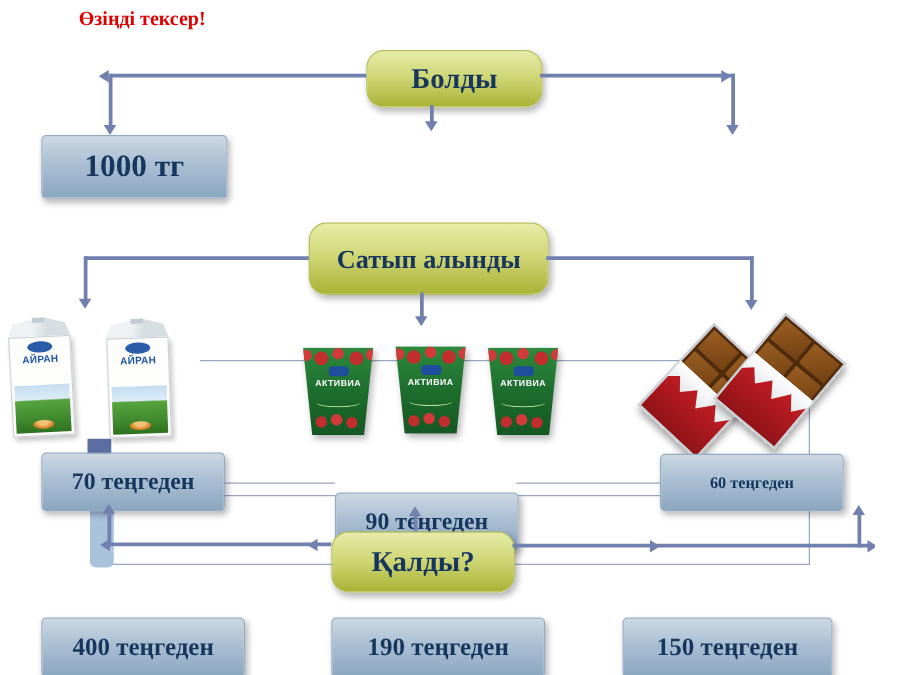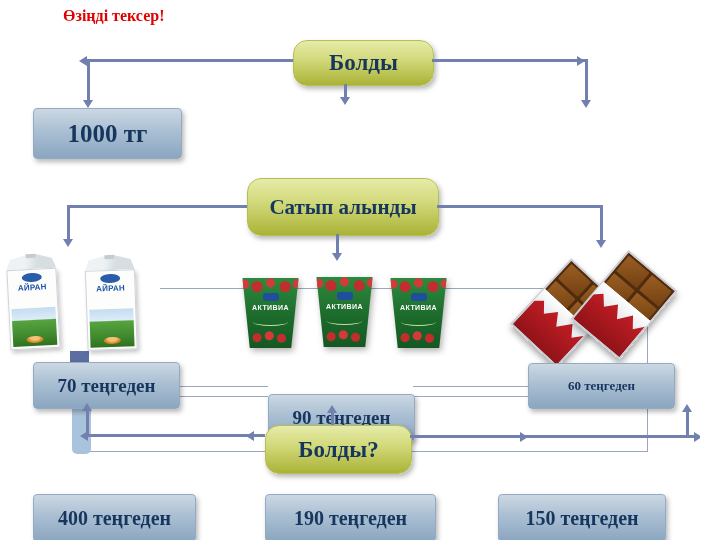--- a/index.html
+++ b/index.html
@@ -160,21 +160,21 @@
     </div>
     <div class="foil"></div>
   </div>
 
   <div class="box yellow" style="left:293px;top:40px;width:139px;height:44px;font-size:23px;z-index:4;">Болды</div>
   <div class="box blue" style="left:33px;top:108px;width:147px;height:49px;font-size:25px;z-index:4;">1000 тг</div>
   <div class="box yellow" style="left:247px;top:178px;width:190px;height:56px;font-size:21px;z-index:4;">Сатып алынды</div>
   <div class="box blue" style="left:33px;top:362px;width:145px;height:45px;font-size:19px;z-index:4;">70 теңгеден</div>
   <div class="box blue" style="left:268px;top:362px;width:145px;height:45px;font-size:19px;z-index:4;margin-top:32px;">90 теңгеден</div>
   <div class="box blue" style="left:528px;top:363px;width:145px;height:44px;font-size:13px;z-index:4;">60 теңгеден</div>
-  <div class="box yellow" style="left:265px;top:425px;width:145px;height:47px;font-size:23px;z-index:4;">Болды?</div>
+  <div class="box yellow" style="left:265px;top:425px;width:145px;height:47px;font-size:23px;z-index:4;">Қалды?</div>
   <div class="box blue" style="left:33px;top:494px;width:161px;height:46px;font-size:20px;z-index:4;">400 теңгеден</div>
   <div class="box blue" style="left:265px;top:494px;width:169px;height:46px;font-size:20px;z-index:4;">190 теңгеден</div>
   <div class="box blue" style="left:498px;top:494px;width:166px;height:46px;font-size:20px;z-index:4;">150 теңгеден</div>
 
   <div class="ln" style="left:88px;top:59px;width:205px;height:3px;"></div>
   <div class="ln" style="left:87px;top:59px;width:3px;height:43px;"></div>
   <div class="ah ah-left" style="left:79px;top:56px;"></div>
   <div class="ah ah-down" style="left:83px;top:100px;"></div>
 
   <div class="ln" style="left:344px;top:84px;width:3px;height:14px;"></div>

